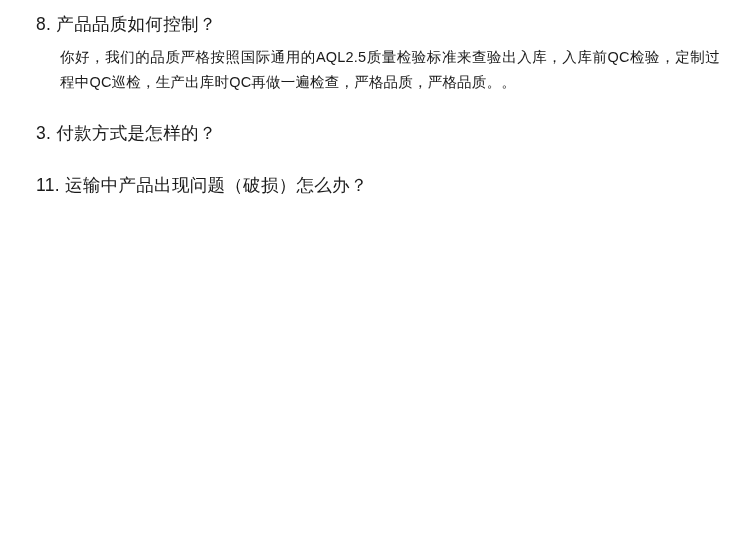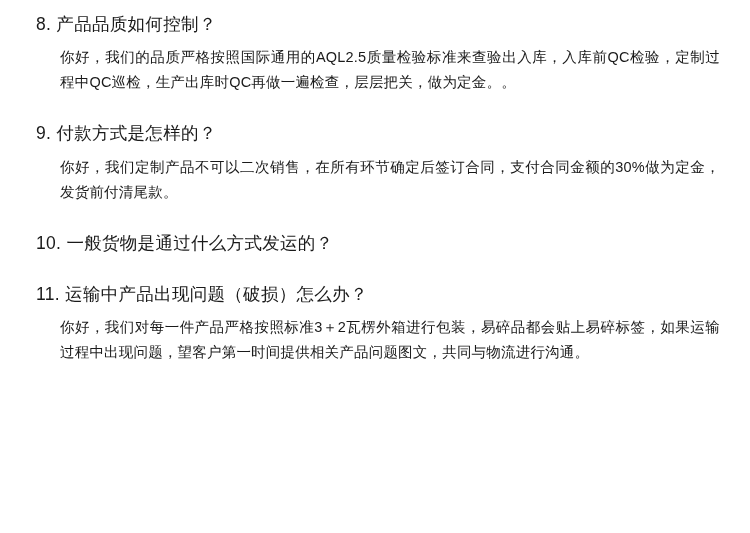--- a/index.html
+++ b/index.html
@@ -45,30 +45,27 @@
     max-width: 660px;
   }
 </style>
 </head>
 <body>
 
 <div class="page">
 
   <div class="qa-block">
     <p class="question">8. 产品品质如何控制？</p>
-    <p class="answer">你好，我们的品质严格按照国际通用的AQL2.5质量检验标准来查验出入库，入库前QC检验，定制过程中QC巡检，生产出库时QC再做一遍检查，层层把关，做为定金。。</p>
+    <p class="answer">你好，我们的品质严格按照国际通用的AQL2.5质量检验标准来查验出入库，入库前QC检验，定制过程中QC巡检，生产出库时QC再做一遍检查，严格品质，严格品质。。</p>
   </div>
 
   <div class="qa-block">
-    <p class="question">9. 付款方式是怎样的？</p>
-    <p class="answer">你好，我们定制产品不可以二次销售，在所有环节确定后签订合同，支付合同金额的30%做为定金，发货前付清尾款。</p>
+    <p class="question">3. 付款方式是怎样的？</p>
   </div>
 
   <div class="qa-block">
-    <p class="question">10. 一般货物是通过什么方式发运的？</p>
   </div>
 
   <div class="qa-block">
     <p class="question">11. 运输中产品出现问题（破损）怎么办？</p>
-    <p class="answer">你好，我们对每一件产品严格按照标准3＋2瓦楞外箱进行包装，易碎品都会贴上易碎标签，如果运输过程中出现问题，望客户第一时间提供相关产品问题图文，共同与物流进行沟通。</p>
   </div>
 
 </div>
 
 </body></html>

